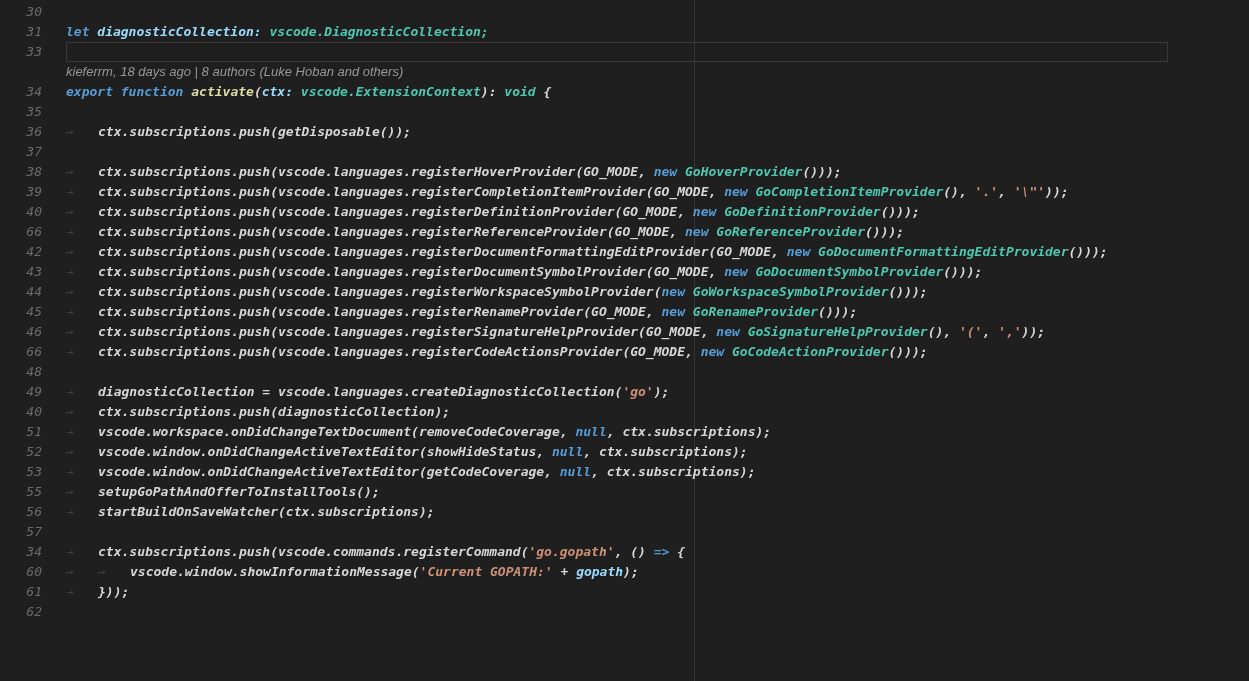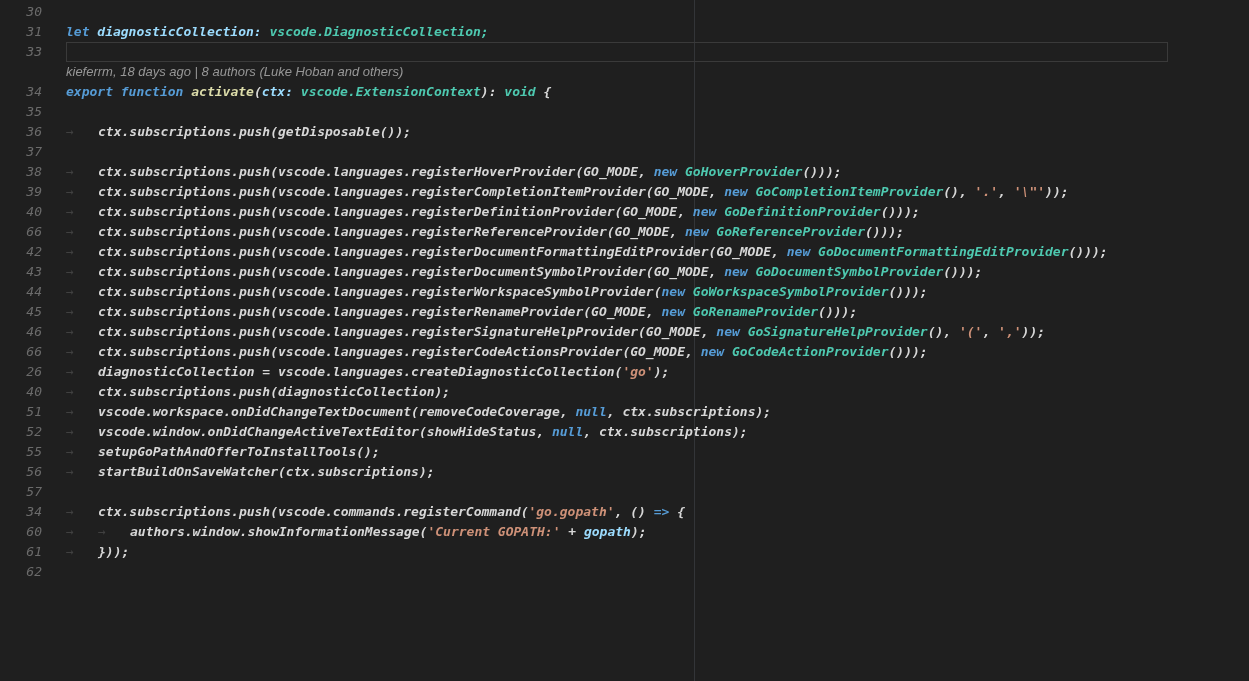--- a/index.html
+++ b/index.html
@@ -68,25 +68,27 @@
       <div class="row"><span class="gutter">38</span><span class="text"><span class="tab">→</span><span class="tok-d">ctx.subscriptions.push(vscode.languages.registerHoverProvider(GO_MODE, </span><span class="tok-kw">new </span><span class="tok-ty">GoHoverProvider</span><span class="tok-d">()));</span></span></div>
       <div class="row"><span class="gutter">39</span><span class="text"><span class="tab">→</span><span class="tok-d">ctx.subscriptions.push(vscode.languages.registerCompletionItemProvider(GO_MODE, </span><span class="tok-kw">new </span><span class="tok-ty">GoCompletionItemProvider</span><span class="tok-d">(), </span><span class="tok-st">'.'</span><span class="tok-d">, </span><span class="tok-st">'\"'</span><span class="tok-d">));</span></span></div>
       <div class="row"><span class="gutter">40</span><span class="text"><span class="tab">→</span><span class="tok-d">ctx.subscriptions.push(vscode.languages.registerDefinitionProvider(GO_MODE, </span><span class="tok-kw">new </span><span class="tok-ty">GoDefinitionProvider</span><span class="tok-d">()));</span></span></div>
       <div class="row"><span class="gutter">66</span><span class="text"><span class="tab">→</span><span class="tok-d">ctx.subscriptions.push(vscode.languages.registerReferenceProvider(GO_MODE, </span><span class="tok-kw">new </span><span class="tok-ty">GoReferenceProvider</span><span class="tok-d">()));</span></span></div>
       <div class="row"><span class="gutter">42</span><span class="text"><span class="tab">→</span><span class="tok-d">ctx.subscriptions.push(vscode.languages.registerDocumentFormattingEditProvider(GO_MODE, </span><span class="tok-kw">new </span><span class="tok-ty">GoDocumentFormattingEditProvider</span><span class="tok-d">()));</span></span></div>
       <div class="row"><span class="gutter">43</span><span class="text"><span class="tab">→</span><span class="tok-d">ctx.subscriptions.push(vscode.languages.registerDocumentSymbolProvider(GO_MODE, </span><span class="tok-kw">new </span><span class="tok-ty">GoDocumentSymbolProvider</span><span class="tok-d">()));</span></span></div>
       <div class="row"><span class="gutter">44</span><span class="text"><span class="tab">→</span><span class="tok-d">ctx.subscriptions.push(vscode.languages.registerWorkspaceSymbolProvider(</span><span class="tok-kw">new </span><span class="tok-ty">GoWorkspaceSymbolProvider</span><span class="tok-d">()));</span></span></div>
       <div class="row"><span class="gutter">45</span><span class="text"><span class="tab">→</span><span class="tok-d">ctx.subscriptions.push(vscode.languages.registerRenameProvider(GO_MODE, </span><span class="tok-kw">new </span><span class="tok-ty">GoRenameProvider</span><span class="tok-d">()));</span></span></div>
       <div class="row"><span class="gutter">46</span><span class="text"><span class="tab">→</span><span class="tok-d">ctx.subscriptions.push(vscode.languages.registerSignatureHelpProvider(GO_MODE, </span><span class="tok-kw">new </span><span class="tok-ty">GoSignatureHelpProvider</span><span class="tok-d">(), </span><span class="tok-st">'('</span><span class="tok-d">, </span><span class="tok-st">','</span><span class="tok-d">));</span></span></div>
       <div class="row"><span class="gutter">66</span><span class="text"><span class="tab">→</span><span class="tok-d">ctx.subscriptions.push(vscode.languages.registerCodeActionsProvider(GO_MODE, </span><span class="tok-kw">new </span><span class="tok-ty">GoCodeActionProvider</span><span class="tok-d">()));</span></span></div>
-      <div class="row"><span class="gutter">26</span><span class="text"><span class="tab">→</span><span class="tok-d">diagnosticCollection = vscode.languages.createDiagnosticCollection(</span><span class="tok-st">'go'</span><span class="tok-d">);</span></span></div>
+      <div class="row"><span class="gutter">48</span><span class="text"></span></div>
+      <div class="row"><span class="gutter">49</span><span class="text"><span class="tab">→</span><span class="tok-d">diagnosticCollection = vscode.languages.createDiagnosticCollection(</span><span class="tok-st">'go'</span><span class="tok-d">);</span></span></div>
       <div class="row"><span class="gutter">40</span><span class="text"><span class="tab">→</span><span class="tok-d">ctx.subscriptions.push(diagnosticCollection);</span></span></div>
       <div class="row"><span class="gutter">51</span><span class="text"><span class="tab">→</span><span class="tok-d">vscode.workspace.onDidChangeTextDocument(removeCodeCoverage, </span><span class="tok-kw">null</span><span class="tok-d">, ctx.subscriptions);</span></span></div>
       <div class="row"><span class="gutter">52</span><span class="text"><span class="tab">→</span><span class="tok-d">vscode.window.onDidChangeActiveTextEditor(showHideStatus, </span><span class="tok-kw">null</span><span class="tok-d">, ctx.subscriptions);</span></span></div>
+      <div class="row"><span class="gutter">53</span><span class="text"><span class="tab">→</span><span class="tok-d">vscode.window.onDidChangeActiveTextEditor(getCodeCoverage, </span><span class="tok-kw">null</span><span class="tok-d">, ctx.subscriptions);</span></span></div>
       <div class="row"><span class="gutter">55</span><span class="text"><span class="tab">→</span><span class="tok-d">setupGoPathAndOfferToInstallTools();</span></span></div>
       <div class="row"><span class="gutter">56</span><span class="text"><span class="tab">→</span><span class="tok-d">startBuildOnSaveWatcher(ctx.subscriptions);</span></span></div>
       <div class="row"><span class="gutter">57</span><span class="text"></span></div>
       <div class="row"><span class="gutter">34</span><span class="text"><span class="tab">→</span><span class="tok-d">ctx.subscriptions.push(vscode.commands.registerCommand(</span><span class="tok-st">'go.gopath'</span><span class="tok-d">, () </span><span class="tok-kw">=&gt;</span><span class="tok-d"> {</span></span></div>
-      <div class="row"><span class="gutter">60</span><span class="text"><span class="tab">→</span><span class="tab">→</span><span class="tok-d">authors.window.showInformationMessage(</span><span class="tok-st">'Current GOPATH:'</span><span class="tok-d"> + </span><span class="tok-va">gopath</span><span class="tok-d">);</span></span></div>
+      <div class="row"><span class="gutter">60</span><span class="text"><span class="tab">→</span><span class="tab">→</span><span class="tok-d">vscode.window.showInformationMessage(</span><span class="tok-st">'Current GOPATH:'</span><span class="tok-d"> + </span><span class="tok-va">gopath</span><span class="tok-d">);</span></span></div>
       <div class="row"><span class="gutter">61</span><span class="text"><span class="tab">→</span><span class="tok-d">}));</span></span></div>
       <div class="row"><span class="gutter">62</span><span class="text"></span></div>
     </div>
 </div>
 
 </body></html>

